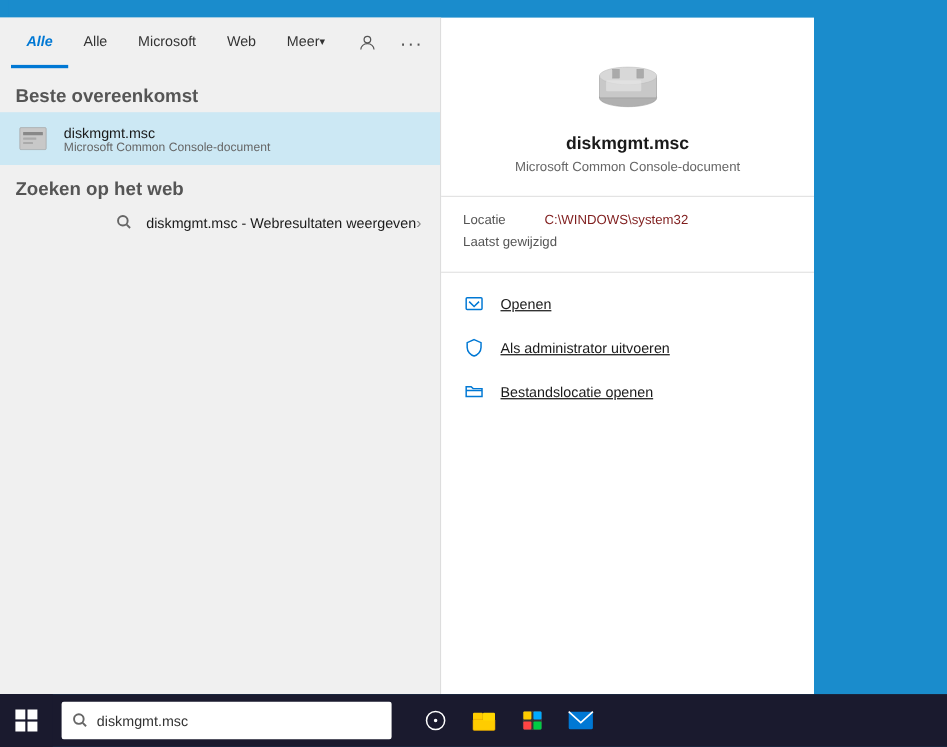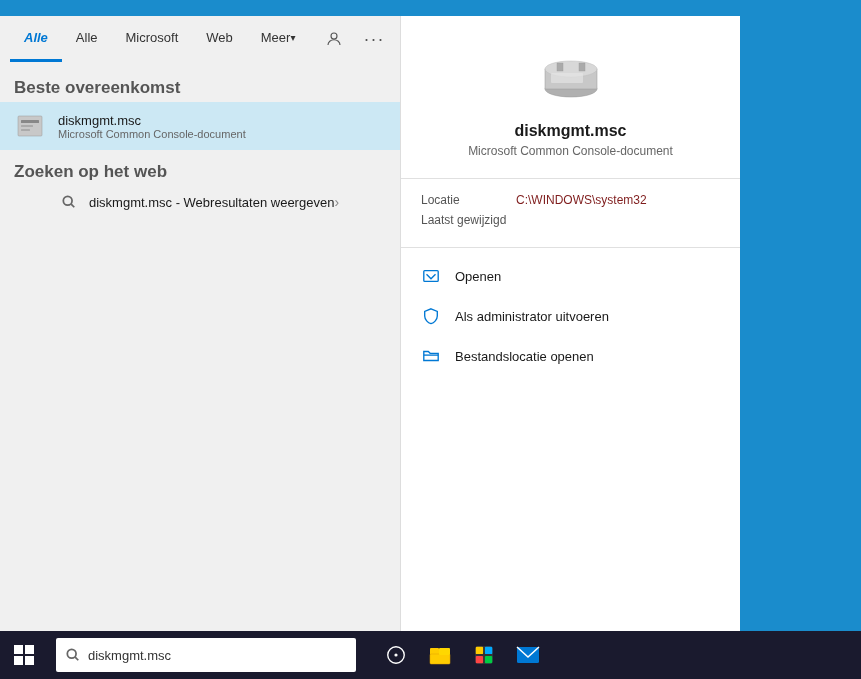--- a/index.html
+++ b/index.html
@@ -205,21 +205,21 @@
       font-size: 11px;
       color: #666;
     }
 
     
     .web-result {
       display: flex;
       align-items: center;
       padding: 8px 17px;
       cursor: pointer;
-      justify-content: center;
+      justify-content: flex-end;
     }
 
     .web-result-left {
       display: flex;
       align-items: center;
       gap: 12px;
     }
 
     .search-mag {
       width: 16px;
@@ -287,21 +287,21 @@
 
     .detail-info {
       padding: 14px 20px;
       border-bottom: 1px solid #e0e0e0;
     }
 
     .info-row {
       display: flex;
       align-items: baseline;
       margin-bottom: 6px;
-      gap: 25px;
+      gap: 4px;
     }
 
     .info-label {
       font-size: 12px;
       color: #555;
       min-width: 70px;
     }
 
     .info-value {
       font-size: 12px;
@@ -309,20 +309,21 @@
       text-decoration: none;
     }
 
     .info-value-plain {
       font-size: 12px;
       color: #333;
     }
 
     .detail-actions {
       padding: 8px 0;
+      text-decoration: underline;
     }
 
     .action-item {
       display: flex;
       align-items: center;
       padding: 10px 20px;
       gap: 14px;
       cursor: pointer;
     }
 

